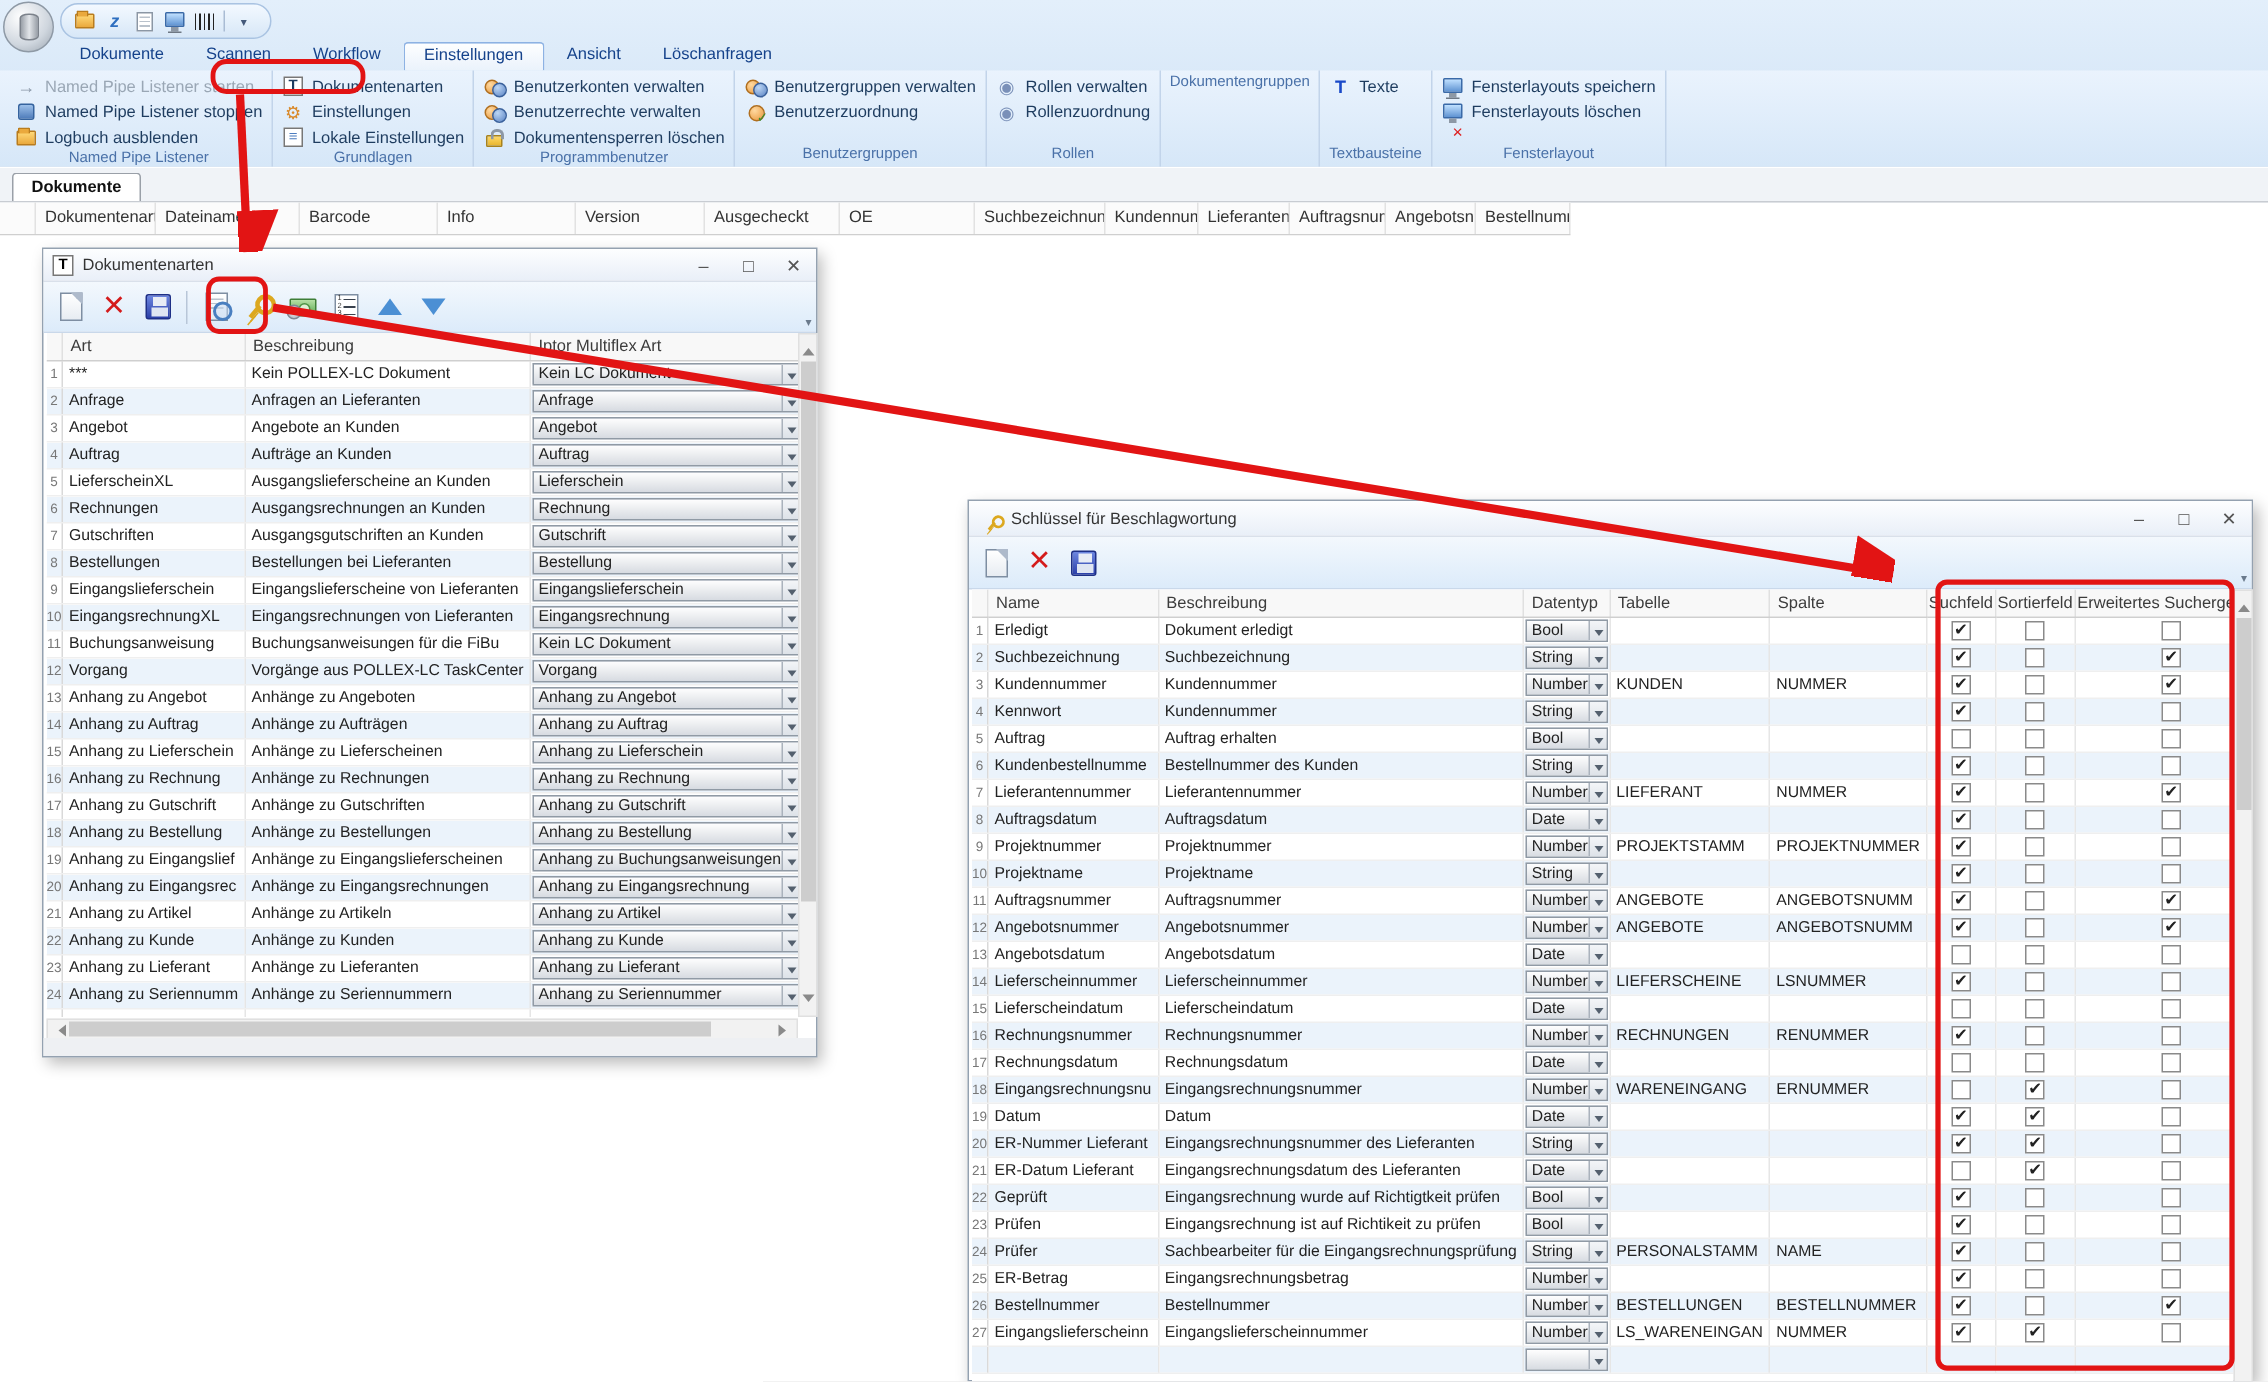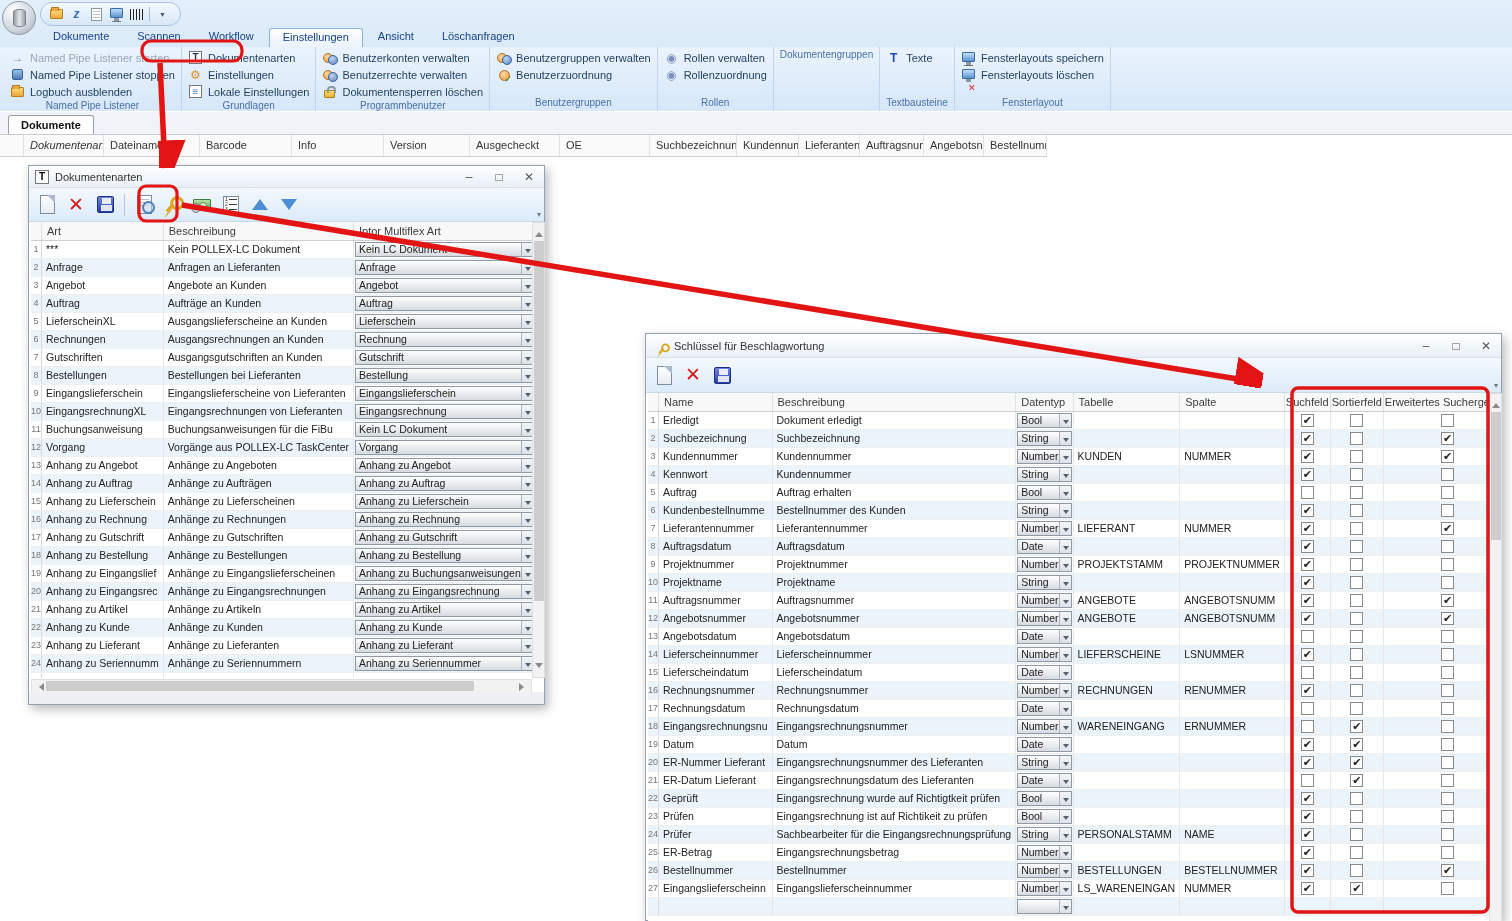--- a/index.html
+++ b/index.html
@@ -284,21 +284,21 @@
           <div class="rgl">Fensterlayout</div>
         </div>
       </div>
   </div>
 
   <div class="docstrip">
     <div class="doctab">Dokumente</div>
   </div>
   <div class="mainhdr" id="mainhdr">
       <div class="mh" style="width: 24px;"></div>
-      <div class="mh" style="width: 80px; font-style: italic;">Dokumentenart</div>
+      <div class="mh" style="width: 80px;">Dokumentenart</div>
       <div class="mh" style="width: 96px;">Dateiname</div>
       <div class="mh" style="width: 92px;">Barcode</div>
       <div class="mh" style="width: 92px;">Info</div>
       <div class="mh" style="width: 86px;">Version</div>
       <div class="mh" style="width: 90px;">Ausgecheckt</div>
       <div class="mh" style="width: 90px;">OE</div>
       <div class="mh" style="width: 87px;">Suchbezeichnung</div>
       <div class="mh" style="width: 62px;">Kundennummer</div>
       <div class="mh" style="width: 61px;">Lieferantennummer</div>
       <div class="mh" style="width: 64px;">Auftragsnummer</div>

